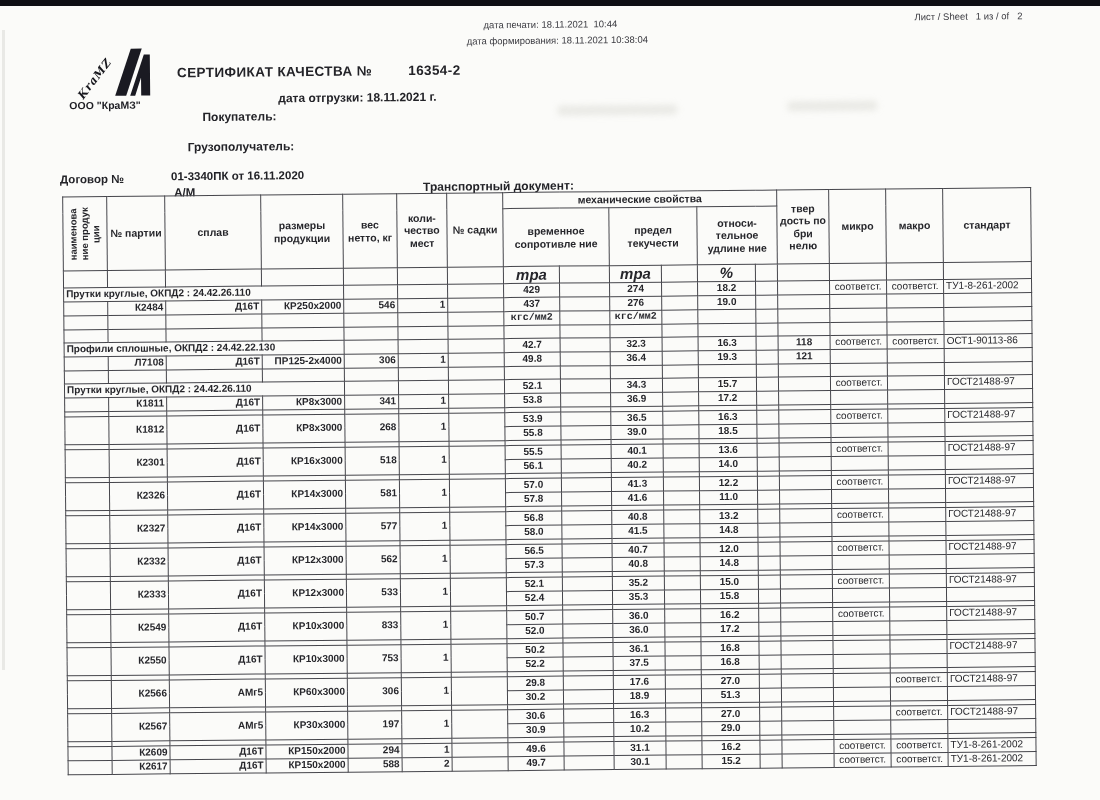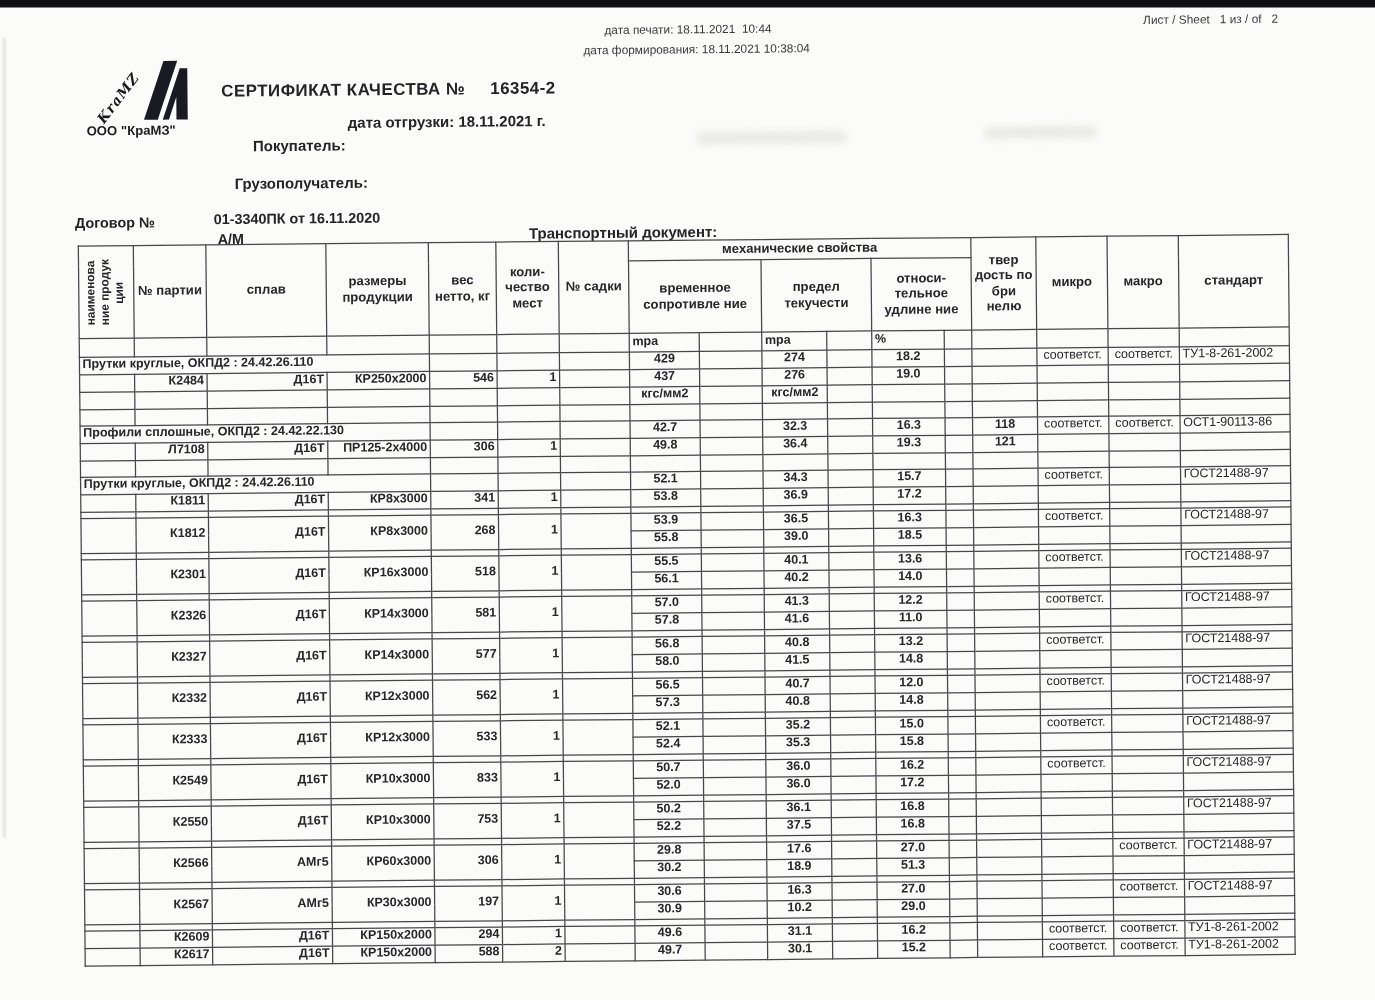--- a/index.html
+++ b/index.html
@@ -23,21 +23,21 @@
   .logo svg{position:absolute;left:34px;top:0;}
   .logo .brand{
     position:absolute;left:2px;top:26px;transform:rotate(-52deg);
     font-family:"DejaVu Serif", serif;font-style:italic;font-weight:bold;
     font-size:11px;color:#17171d;letter-spacing:1px;
   }
   .logo .company{position:absolute;left:0px;top:53px;font-size:10.5px;font-weight:bold;color:#1c1c22;white-space:pre;}
 
   
   .h-title{position:absolute;left:180px;top:56px;font-size:13.5px;font-weight:bold;letter-spacing:.4px;white-space:pre;}
-  .h-title .num{margin-left:20px;}
+  .h-title .num{margin-left:36px;}
   .h-ship{position:absolute;left:281px;top:83px;font-size:12px;font-weight:bold;white-space:pre;}
   .h-buyer{position:absolute;left:205px;top:101px;font-size:12px;font-weight:bold;}
   .h-consignee{position:absolute;left:190px;top:131px;font-size:12px;font-weight:bold;}
   .h-contract-label{position:absolute;left:62px;top:163px;font-size:11.5px;font-weight:bold;}
   .h-contract-num{position:absolute;left:173px;top:161px;font-size:11.5px;font-weight:bold;}
   .h-contract-note{position:absolute;left:176px;top:177px;font-size:11.5px;font-weight:bold;}
   .h-transport{position:absolute;left:425px;top:173px;font-size:12px;font-weight:bold;}
   .smudge{position:absolute;background:#dcdcd6;filter:blur(3px);opacity:.55;border-radius:4px;}
 
   
@@ -50,36 +50,36 @@
     font-size:10px;line-height:1.05;color:#26262b;
     padding:0 2px;overflow:hidden;white-space:nowrap;
   }
   table.cert thead th{
     font-weight:bold;font-size:10.5px;text-align:center;vertical-align:middle;
     white-space:normal;line-height:1.15;padding:1px 2px;
   }
   tr.h1{height:16px;}
   tr.h2{height:58px;}
   tr.h3{height:15px;}
-  tr.h3 td{font-size:10px;text-align:left;font-weight:bold;}
+  tr.h3 td{font-size:15px;font-style:italic;text-align:center;font-weight:bold;}
   .vert{
     writing-mode:vertical-rl;transform:rotate(180deg);
     font-size:9.5px;font-weight:bold;line-height:1.2;
     height:70px;margin:0 auto;white-space:normal;
   }
   tbody tr{height:14px;}
   tbody tr.sp{height:5px;}
   tbody tr.gap{height:13px;}
   td.secl{font-weight:bold;text-align:left;padding-left:4px;white-space:pre;font-size:10px;}
   td.tl{text-align:right;padding-left:4px;font-weight:bold;}
   td.trr{text-align:right;padding-right:5px;font-weight:bold;}
   td.ctr{text-align:center;font-weight:bold;}
   td.small{font-size:8.5px;text-align:center;font-weight:normal;color:#303036;}
   td.std{font-size:9px;text-align:left;padding-left:3px;font-weight:normal;color:#2b2b31;}
-  td.unit{text-align:center;font-size:9px;font-weight:bold;}
+  td.unit{text-align:center;font-size:9px;font-weight:bold;font-family:Liberation Mono, monospace;}
   td.mid{vertical-align:middle;}
 </style>
 </head>
 <body>
 
 <div class="topbar"></div>
 <div class="edge-artifact"></div>
 
 <div class="scan">
 

